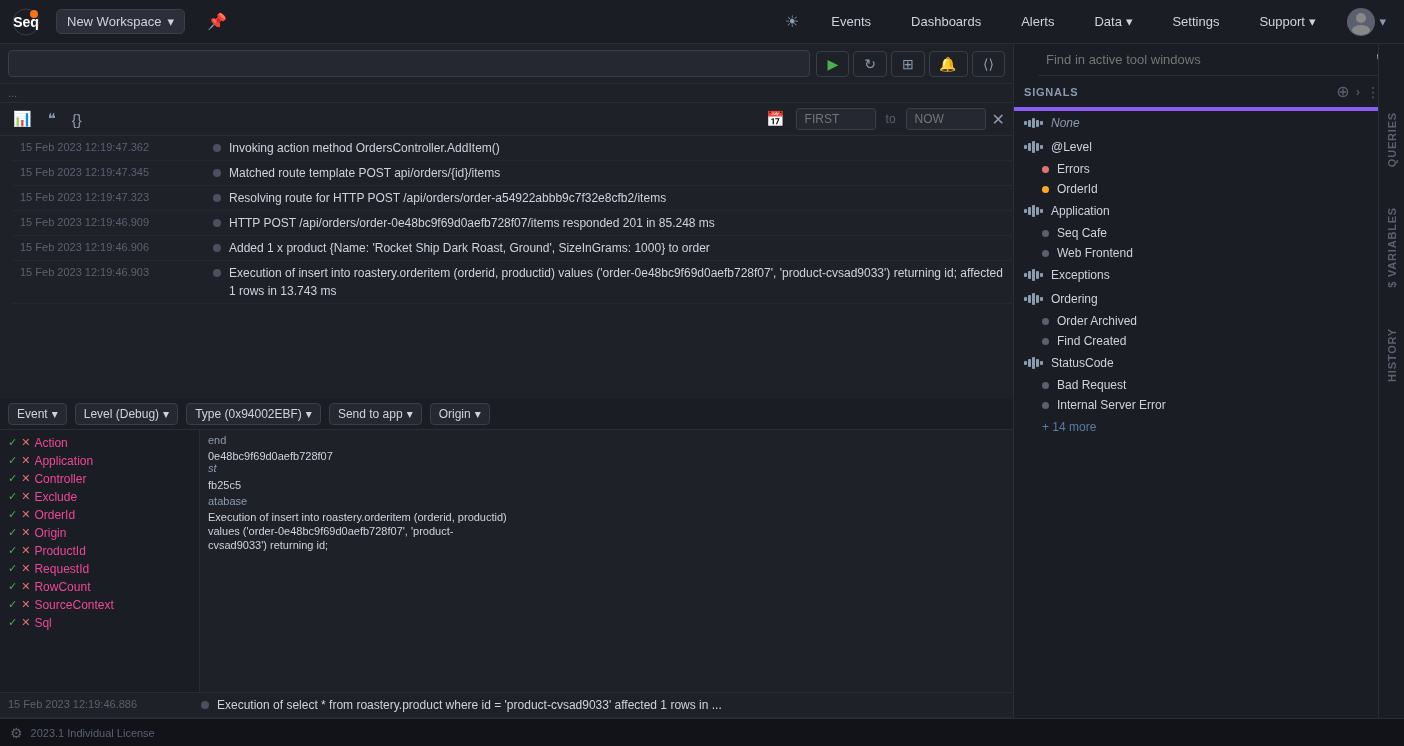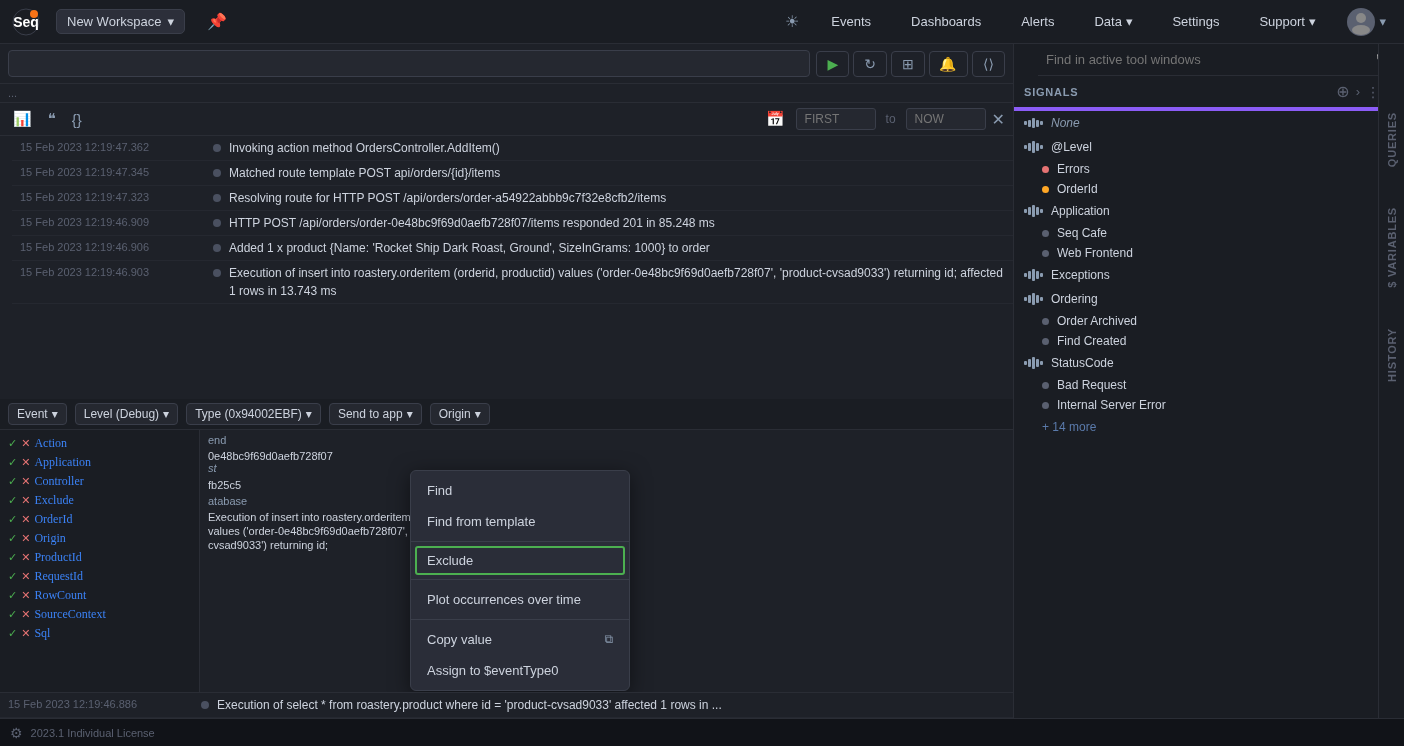--- a/index.html
+++ b/index.html
@@ -268,21 +268,21 @@
     }
     .property-row {
       display: flex;
       align-items: center;
       padding: 2px 8px;
       gap: 4px;
       font-size: 12px;
     }
     .prop-check { color: #4caf50; font-size: 11px; }
     .prop-x { color: #e57373; font-size: 11px; }
-    .prop-name { color: #3b82f6; font-family: Liberation Serif, serif; }
+    .prop-name { color: #ec4899; }
 
     
     .log-detail {
       flex: 1;
       overflow-y: auto;
       background: #1e2128;
       padding: 4px 8px;
       font-size: 12px;
       color: #cdd3de;
       position: relative;
@@ -666,34 +666,20 @@
       <div class="log-detail">
         <div style="color:#8a9bb0; font-size:11px; margin-bottom:4px;">end</div>
         <div style="color:#cdd3de; font-size:11px; ">0e48bc9f69d0aefb728f07</div>
         <div style="color:#8a9bb0; font-size:11px; margin-bottom:5px;font-style:italic;">st</div>
         <div style="color:#cdd3de; font-size:11px; margin-bottom:4px;">fb25c5</div>
         <div style="color:#8a9bb0; font-size:11px; margin-bottom:4px;">atabase</div>
         <div style="color:#cdd3de; font-size:11px; margin-bottom:2px;">Execution of insert into roastery.orderitem (orderid, productid)</div>
         <div style="color:#cdd3de; font-size:11px; margin-bottom:2px;">values ('order-0e48bc9f69d0aefb728f07', 'product-</div>
         <div style="color:#cdd3de; font-size:11px;">cvsad9033') returning id;</div>
 
-        <div class="context-menu">
-          <div class="context-item">Find</div>
-          <div class="context-item">Find from template</div>
-          <div class="context-separator"></div>
-          <div class="context-item highlighted">Exclude</div>
-          <div class="context-separator"></div>
-          <div class="context-item">Plot occurrences over time</div>
-          <div class="context-separator"></div>
-          <div class="context-item context-item-with-icon">
-            <span>Copy value</span>
-            <span class="copy-icon">⧉</span>
-          </div>
-          <div class="context-item">Assign to $eventType0</div>
-        </div>
       </div>
     </div>
 
     <div style="background:#1e2128; border-top: 1px solid #2a2d35; flex-shrink:0;">
       <div class="log-entry">
         <span class="log-timestamp">15 Feb 2023  12:19:46.886</span>
         <div class="log-dot"></div>
         <span class="log-message">Execution of select * from roastery.product where id = 'product-cvsad9033' affected 1 rows in ...</span>
       </div>
     </div>

